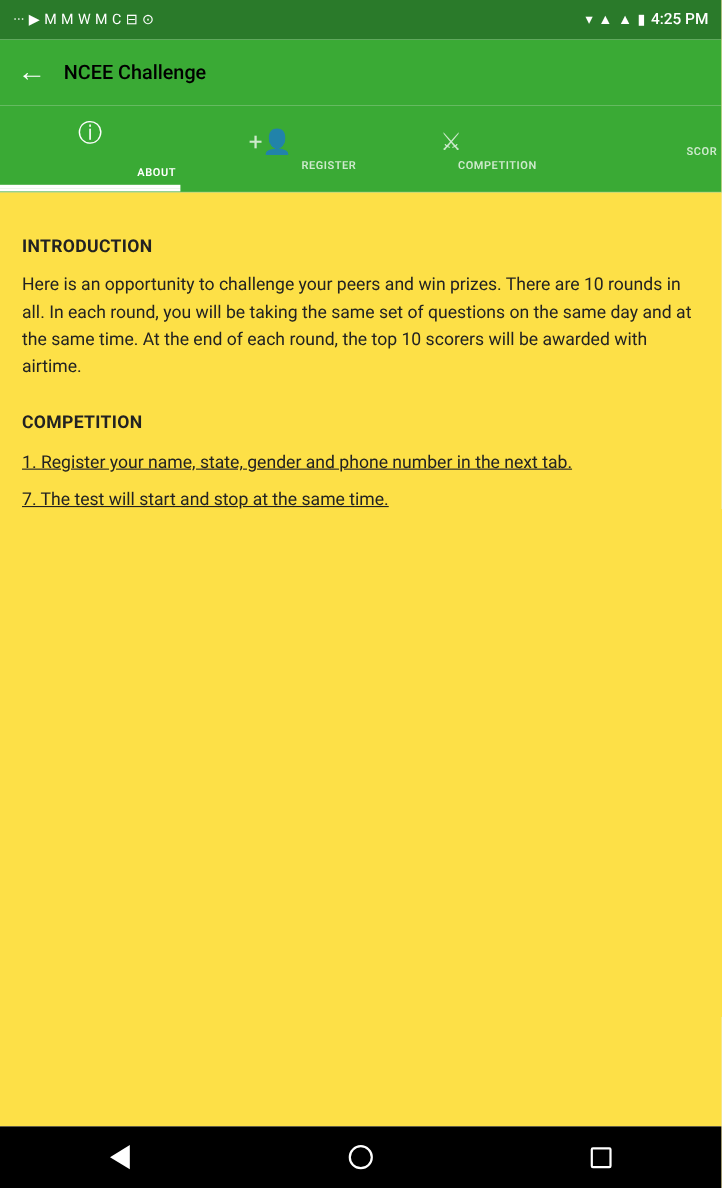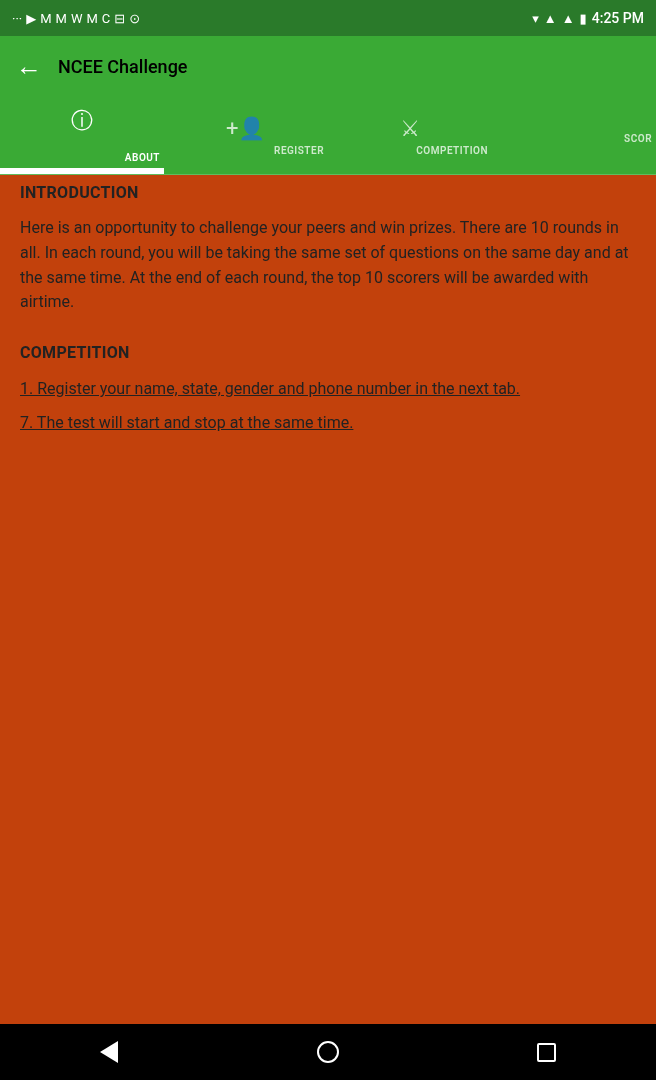--- a/index.html
+++ b/index.html
@@ -119,23 +119,23 @@
       position: absolute;
       bottom: 0;
       left: 0;
       right: 0;
       height: 3px;
       background: white;
     }
 
     
     .content {
-      background: #c2410c;
+      background: #fde047;
       flex: 1;
-      padding: 8px 20px 20px;
+      padding: 39px 20px 20px;
       overflow-y: auto;
     }
     .section-heading {
       font-size: 16px;
       font-weight: 700;
       color: #222;
       margin-bottom: 14px;
       letter-spacing: 0.3px;
     }
     .body-text {

